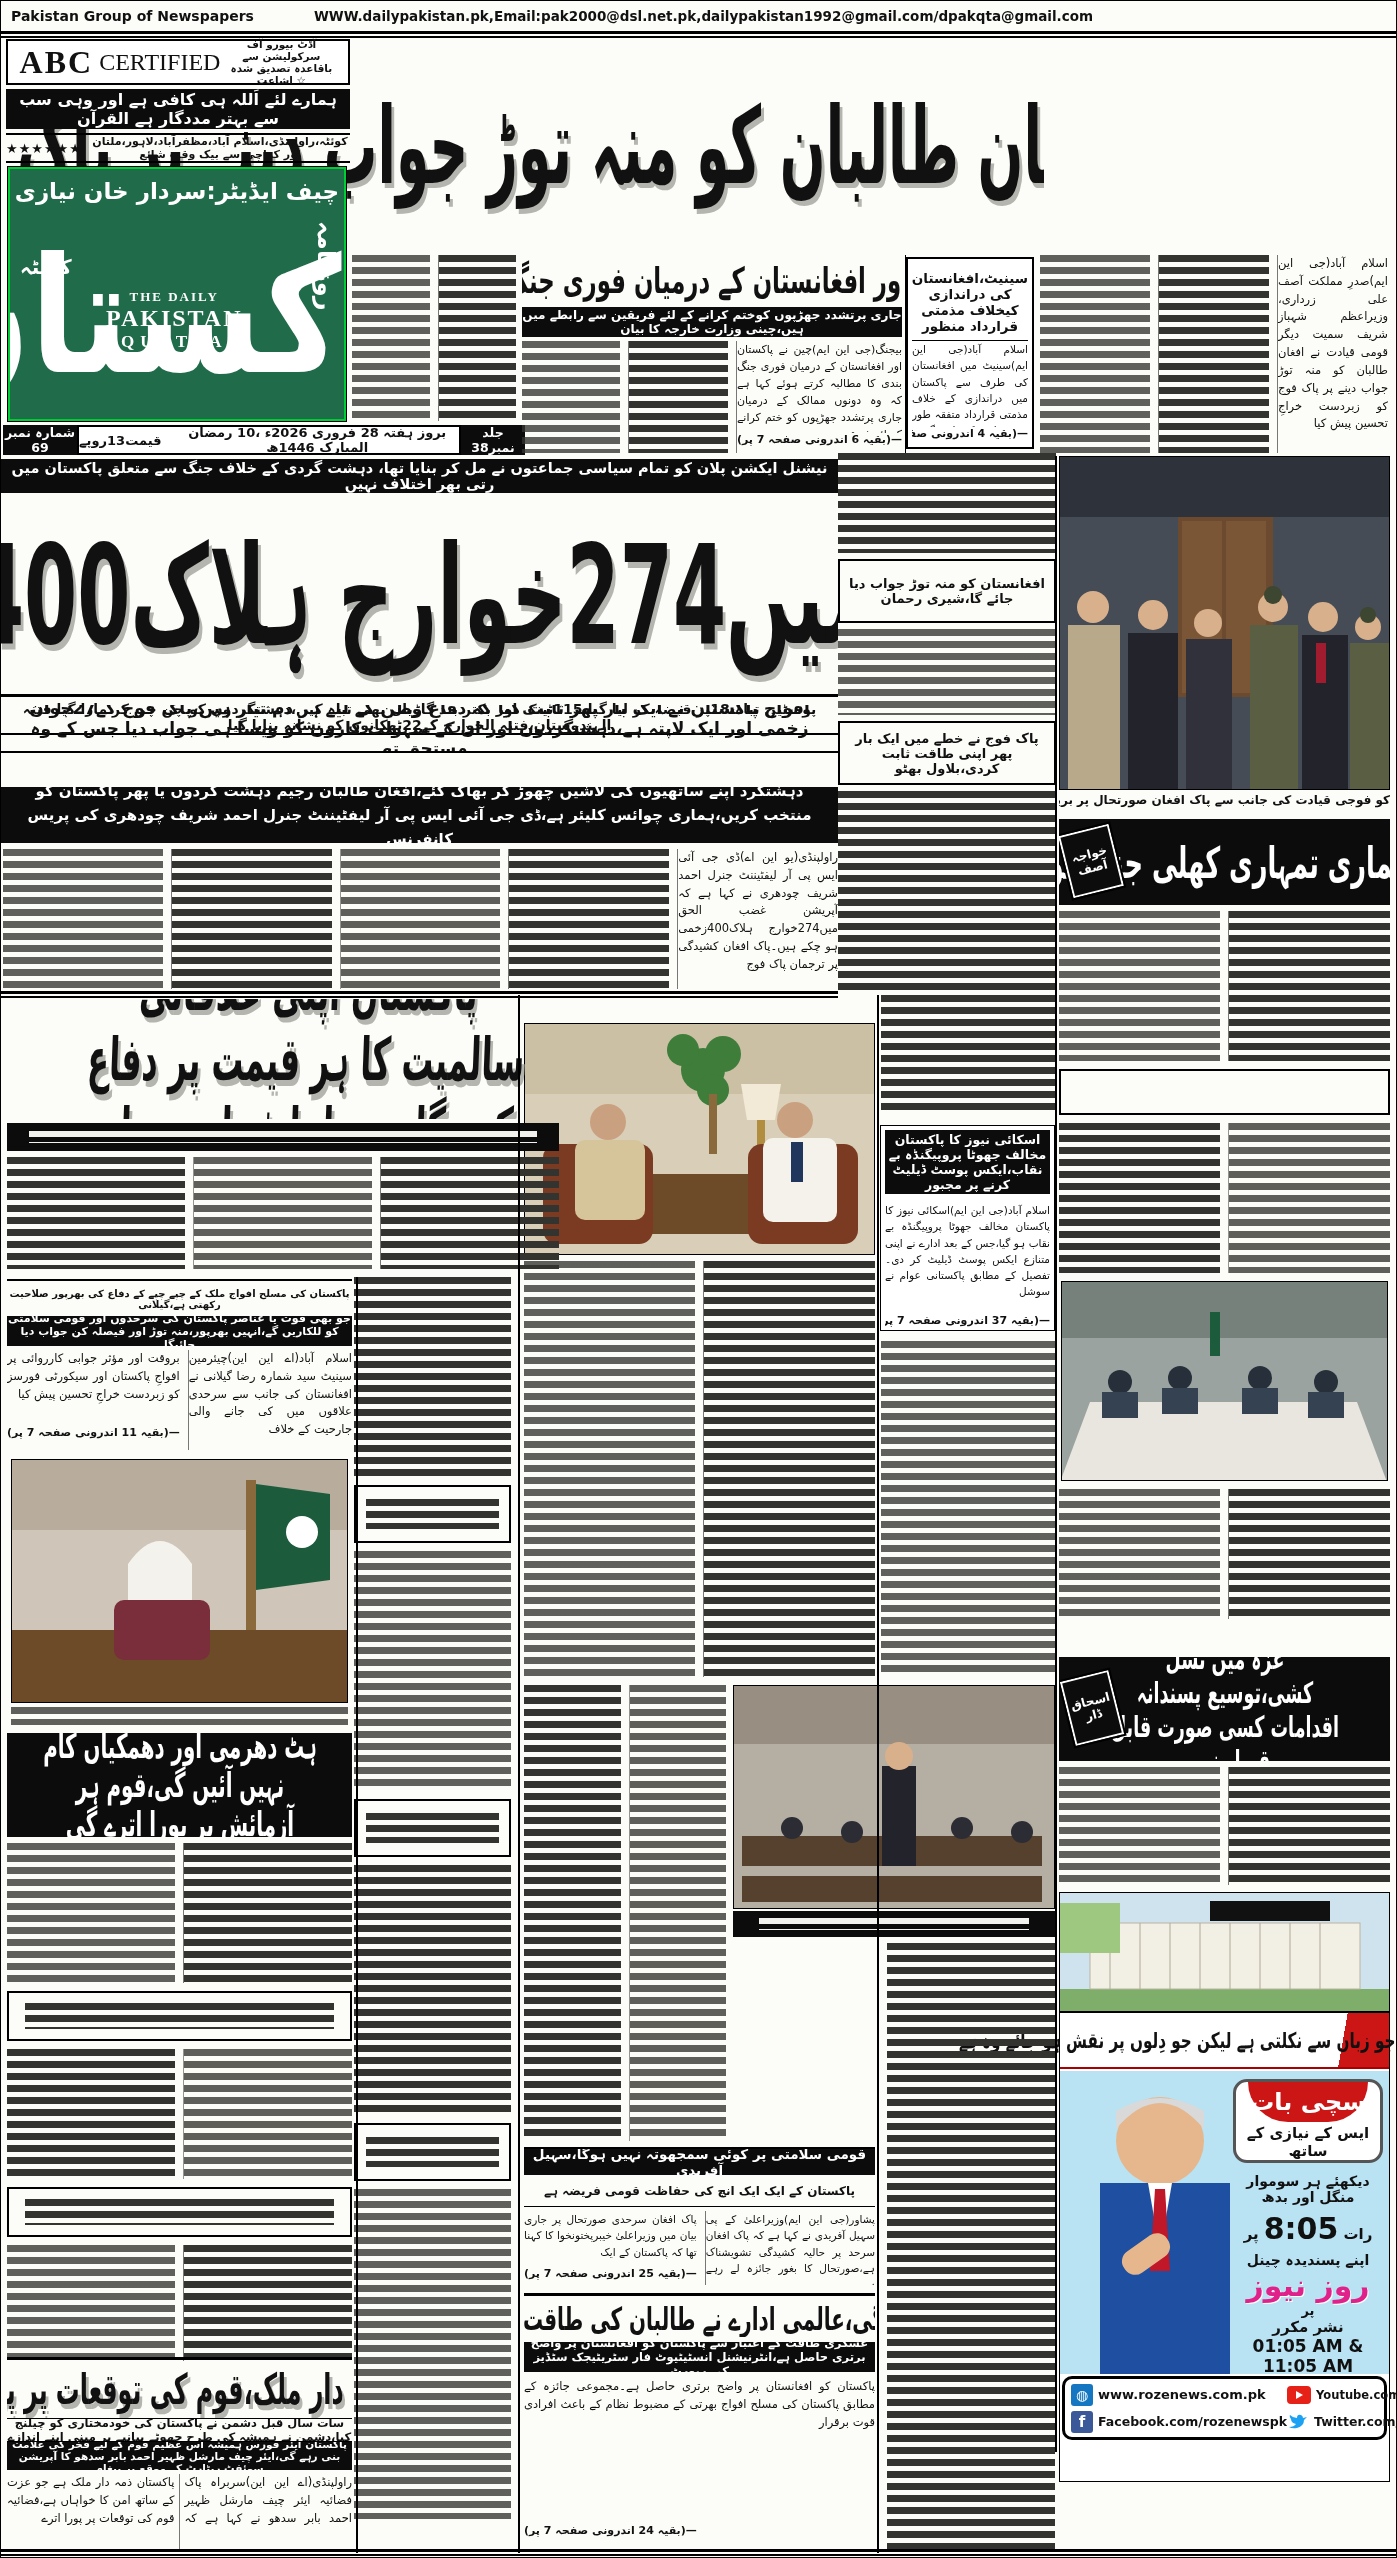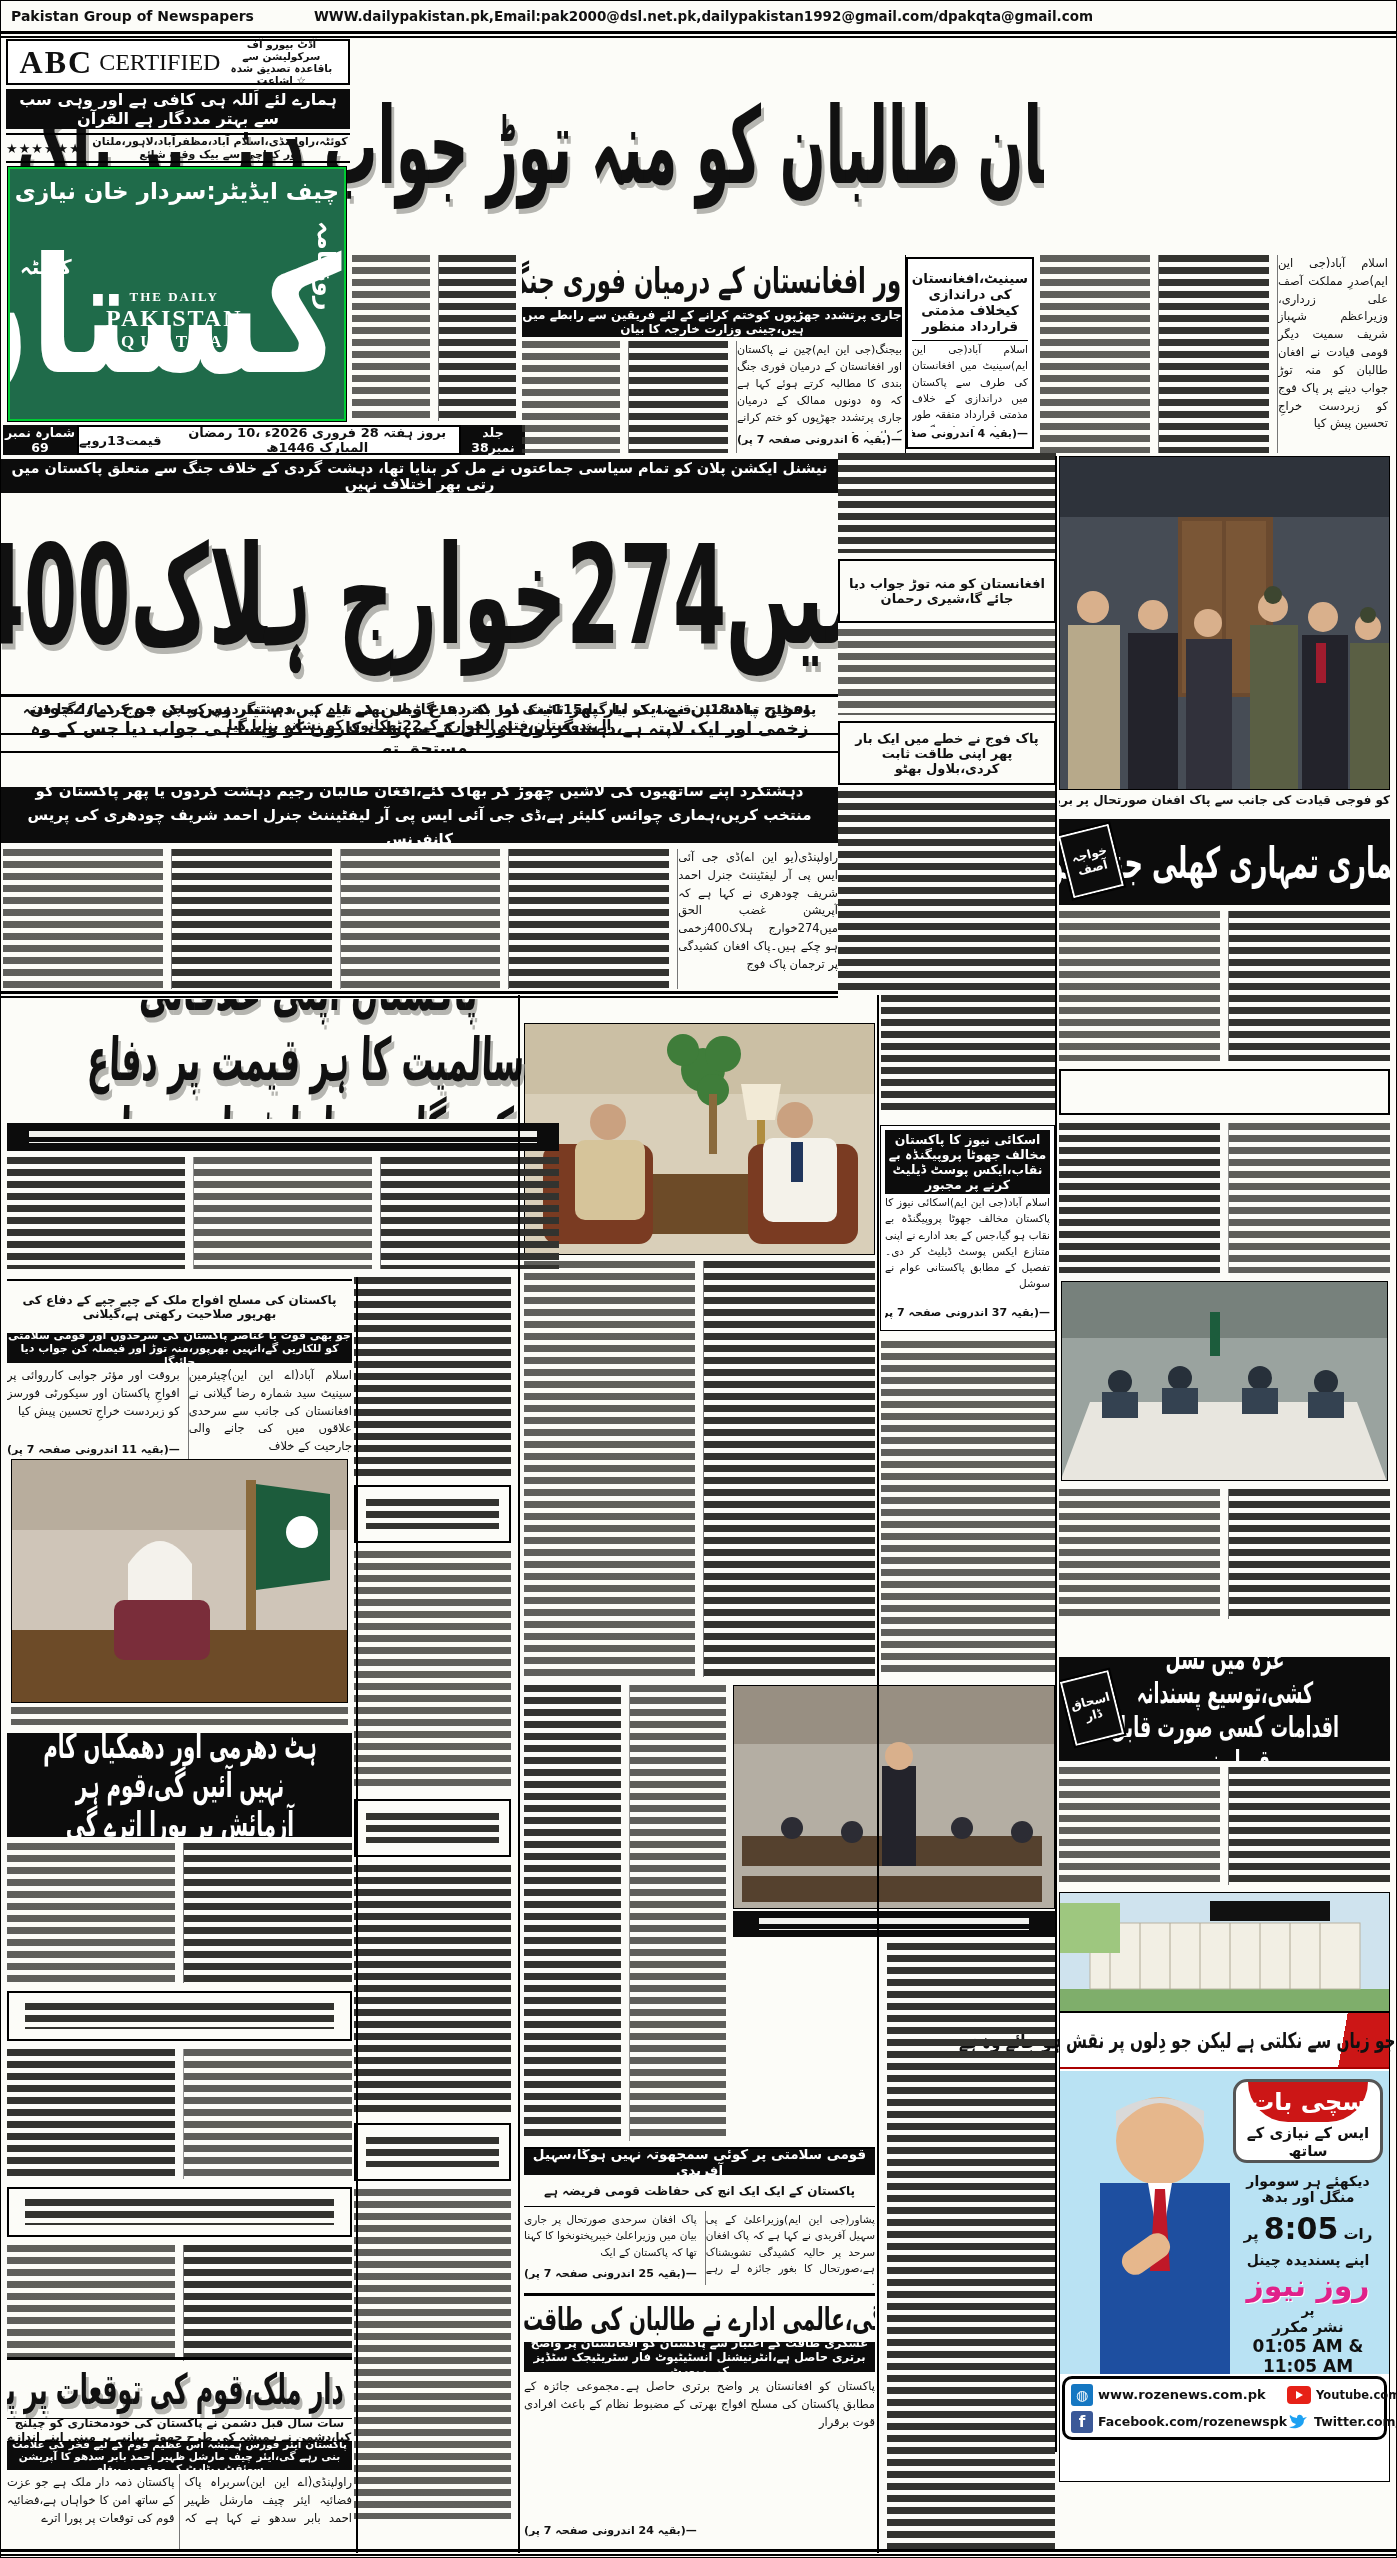--- a/index.html
+++ b/index.html
@@ -315,21 +315,21 @@
         <span class="b" style="font-size:12.5px">Twitter.com/rozenewspk</span>
       </div>
     </div>
   </div>
 
   <div class="a cols" style="top:994px;right:341px;width:174px;height:120px">
     <div class="sim"></div>
   </div>
   <div class="a box1" style="top:1124px;right:341px;width:175px;height:206px;background:#fff;padding:4px">
     <div class="inv c b" style="height:64px;font-size:12.5px;padding:2px">اسکائی نیوز کا پاکستان مخالف جھوٹا پروپیگنڈہ بے نقاب،ایکس پوسٹ ڈیلیٹ کرنے پر مجبور</div>
-    <div class="body-txt" style="height:112px;font-size:10.5px;margin-top:0">اسلام آباد(جی این ایم)اسکائی نیوز کا پاکستان مخالف جھوٹا پروپیگنڈہ بے نقاب ہو گیا،جس کے بعد ادارے نے اپنی متنازع ایکس پوسٹ ڈیلیٹ کر دی۔تفصیل کے مطابق پاکستانی عوام نے سوشل</div>
+    <div class="body-txt" style="height:112px;font-size:10.5px;margin-top:8px">اسلام آباد(جی این ایم)اسکائی نیوز کا پاکستان مخالف جھوٹا پروپیگنڈہ بے نقاب ہو گیا،جس کے بعد ادارے نے اپنی متنازع ایکس پوسٹ ڈیلیٹ کر دی۔تفصیل کے مطابق پاکستانی عوام نے سوشل</div>
     <div class="more">—(بقیہ 37 اندرونی صفحہ 7 پر)</div>
   </div>
   <div class="a sim lt" style="top:1340px;right:341px;width:174px;height:336px"></div>
 
   <div class="a box1" style="top:1022px;right:521px;width:351px;height:232px;overflow:hidden">
     <svg width="351" height="232" viewBox="0 0 351 232">
       <rect width="351" height="232" fill="#d9cfb9"></rect>
       <rect y="0" width="351" height="70" fill="#cbbfa4"></rect>
       <g fill="#3f7d3a">
           <circle cx="180" cy="46" r="22"></circle>
@@ -433,21 +433,21 @@
         <span class="sim" style="width:90%;height:30px"></span>
       </div>
     <div class="sim" style="height:250px"></div>
     <div class="mini-head" style="height:58px;margin:8px 0">
         <span class="sim" style="width:90%;height:30px"></span>
       </div>
     <div class="sim lt" style="height:330px"></div>
   </div>
 
   <div class="a" style="top:1278px;left:6px;width:345px;height:176px">
-    <div class="c b clip" style="height:54px;font-size:12px;border-top:2px solid #000">پاکستان کی مسلح افواج ملک کے چپے چپے کے دفاع کی بھرپور صلاحیت رکھتی ہے،گیلانی</div>
+    <div class="c b clip" style="height:37px;font-size:10px;border-top:2px solid #000">پاکستان کی مسلح افواج ملک کے چپے چپے کے دفاع کی بھرپور صلاحیت رکھتی ہے،گیلانی</div>
     <div class="inv c clip" style="height:30px">
       <span class="b" style="font-size:11px">جو بھی قوت یا عناصر پاکستان کی سرحدوں اور قومی سلامتی کو للکاریں گے،انہیں بھرپور،منہ توڑ اور فیصلہ کن جواب دیا جائیگا</span>
     </div>
     <div class="cols" style="height:100px;margin-top:4px">
       <div class="body-txt">اسلام آباد(اے این این)چیئرمین سینیٹ سید شمارہ رضا گیلانی نے افغانستان کی جانب سے سرحدی علاقوں میں کی جانے والی جارحیت کے خلاف</div>
       <div>
         <div class="body-txt" style="height:76px">بروقت اور مؤثر جوابی کارروائی پر افواجِ پاکستان اور سیکورٹی فورسز کو زبردست خراجِ تحسین پیش کیا</div>
         <div class="more">—(بقیہ 11 اندرونی صفحہ 7 پر)</div>
       </div>
     </div>

